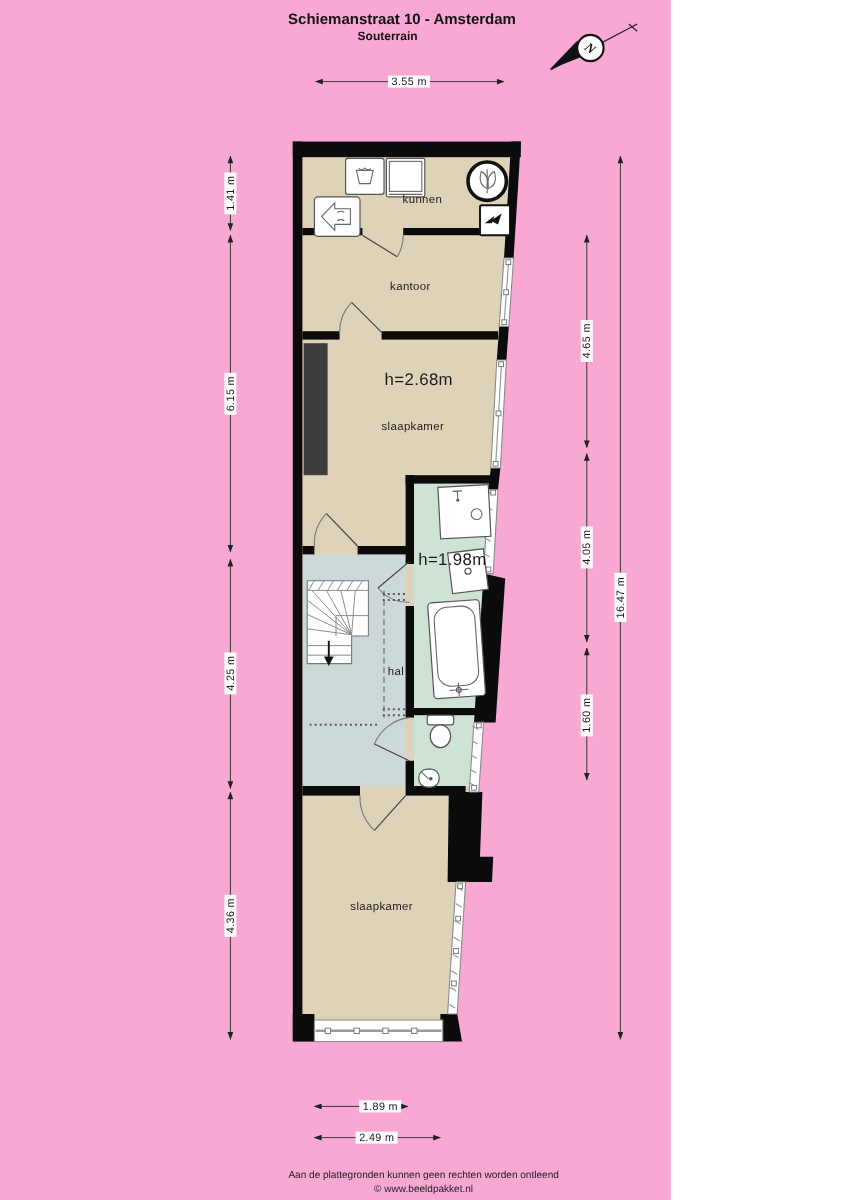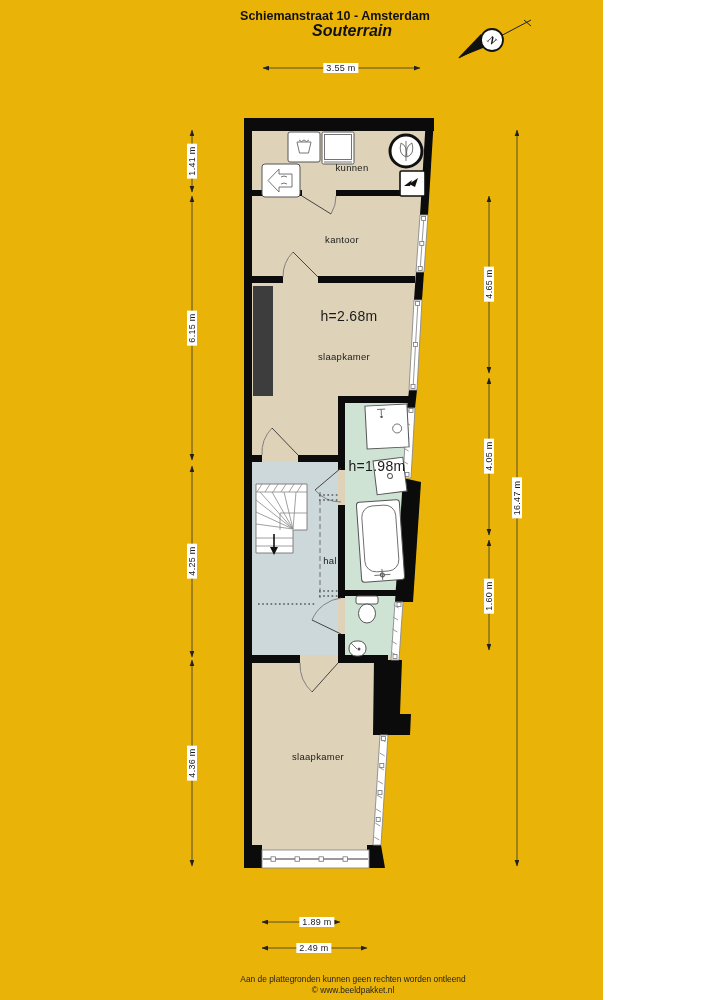--- a/index.html
+++ b/index.html
@@ -1,26 +1,26 @@
 <!DOCTYPE html>
 <html style="--wall: #0b0b0b; --room-beige: #ded3b9; --room-green: #cfe3d4; --room-gray: #ccd8da; --chimney: #3d3d3d;"><head>
 <meta charset="utf-8">
 <style>
   html,body{margin:0;padding:0;background:#fff;}
-  .page{position:relative;width:559px;height:1000px;background:#eab308;overflow:hidden;
-        font-family:"Liberation Sans",sans-serif;color:#111;padding-left:44px;}
+  .page{position:relative;width:559px;height:1000px;background:#f9a8d4;overflow:hidden;
+        font-family:"Liberation Sans",sans-serif;color:#111;}
   .plan-svg{position:absolute;left:0;top:0;}
   .lbl{position:absolute;transform:translate(-50%,-50%);font-size:9.5px;color:#1a1a1a;white-space:nowrap;letter-spacing:.3px;}
   .hlabel{font-size:14px;}
   .dimlbl{font-size:9px;background:#fff;padding:0 3px;}
   .v{transform:translate(-50%,-50%) rotate(-90deg);}
   .title{position:absolute;left:335px;top:16px;transform:translate(-50%,-50%);
          font-size:12.5px;font-weight:bold;white-space:nowrap;}
-  .subtitle{position:absolute;left:352px;top:31px;transform:translate(-50%,-50%);
-            font-size:16px;font-weight:bold;white-space:nowrap;font-style:italic;}
+  .subtitle{position:absolute;left:323px;top:31px;transform:translate(-50%,-50%);
+            font-size:10px;font-weight:bold;white-space:nowrap;}
   .footer{position:absolute;left:353px;transform:translateX(-50%);font-size:8.4px;color:#222;white-space:nowrap;}
   
   .f-beige{fill:var(--room-beige);}
   .f-green{fill:var(--room-green);}
   .f-gray{fill:var(--room-gray);}
   .wall{fill:var(--wall);stroke:none;}
   .win{fill:#fff;stroke:#8a8a8a;stroke-width:.9;}
   .winline{stroke:#9a9a9a;stroke-width:1;fill:none;}
   .mull{fill:#fff;stroke:#777;stroke-width:.8;}
   .fix{fill:#fff;stroke:#555;stroke-width:1;}

